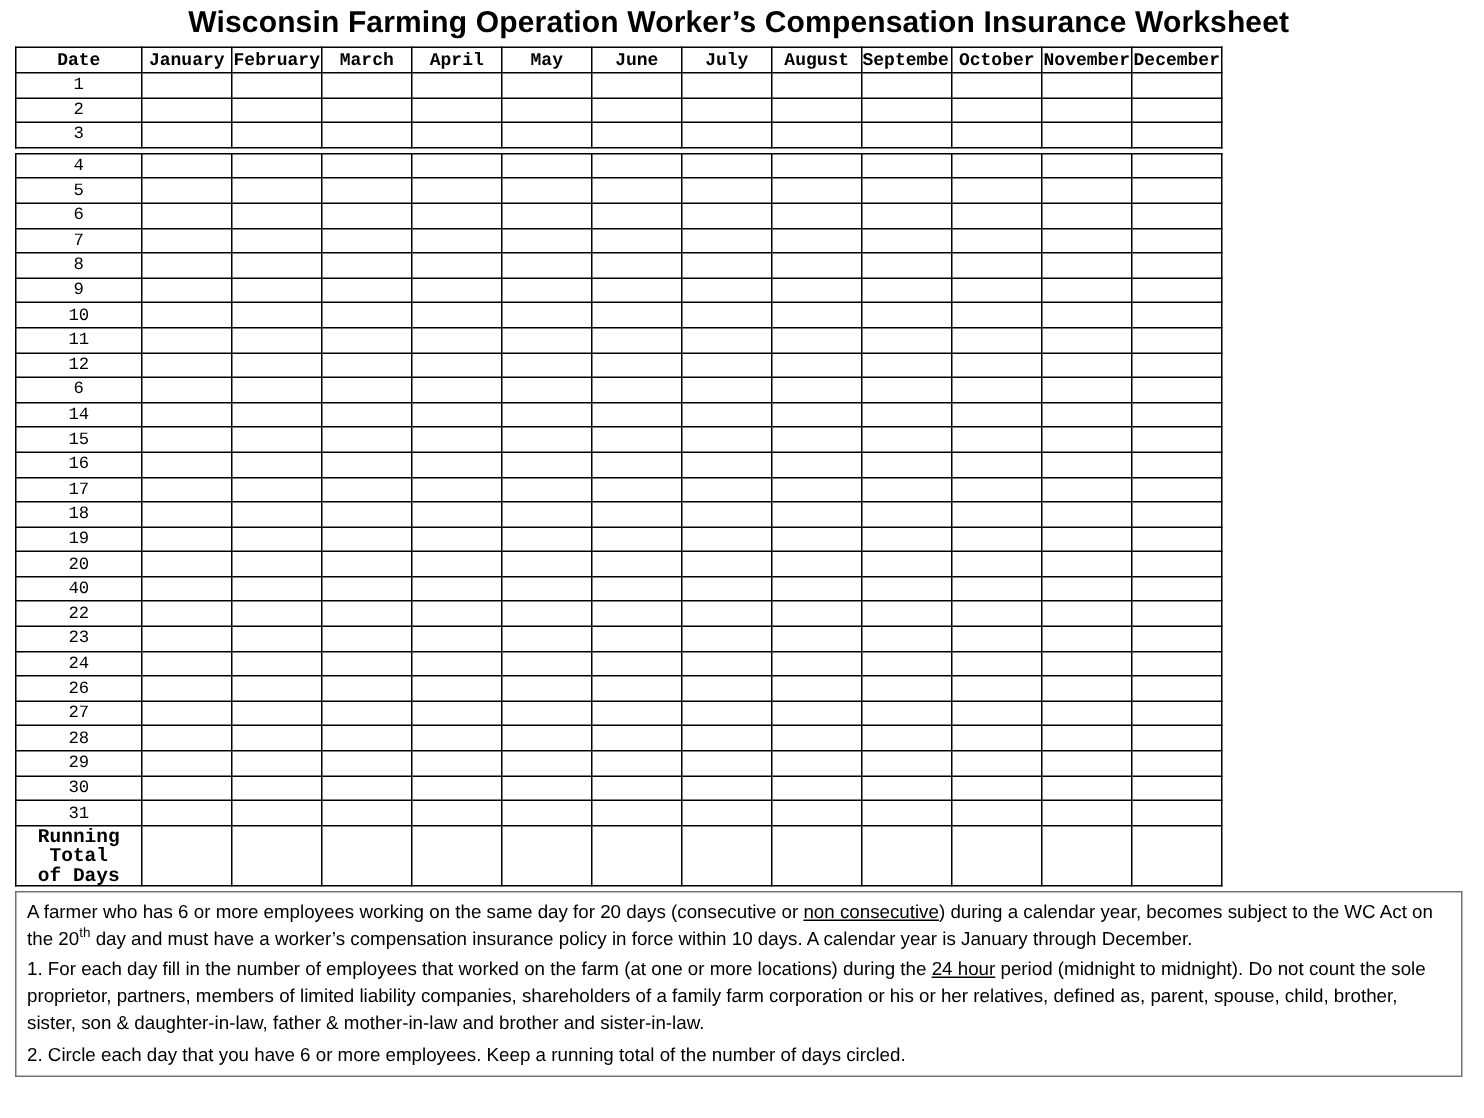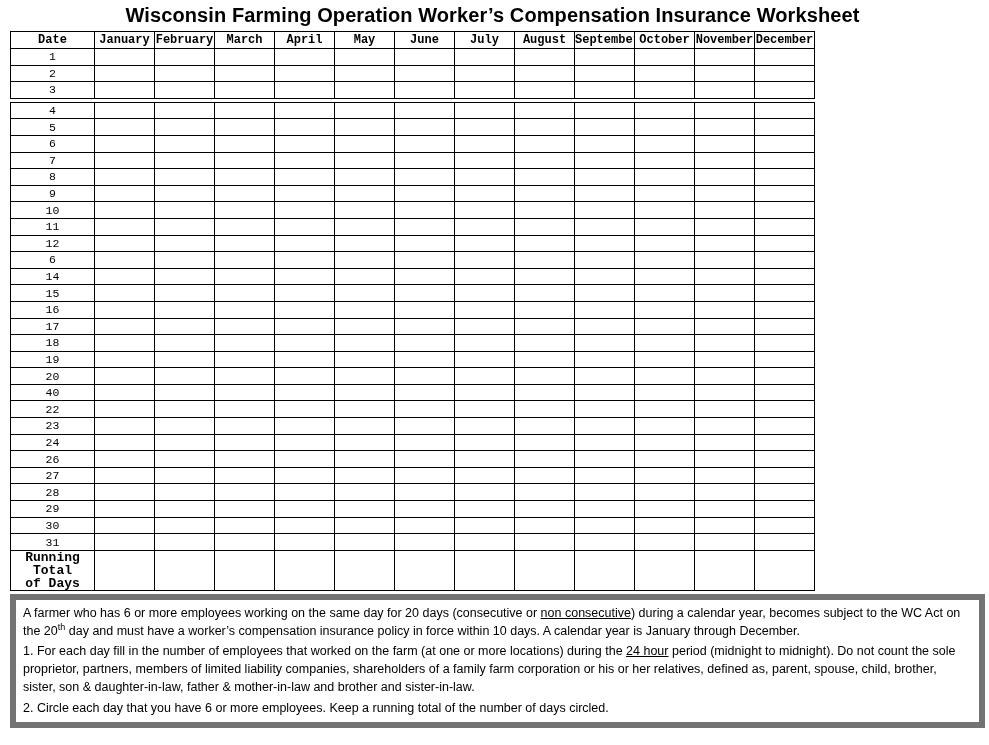--- a/index.html
+++ b/index.html
@@ -30,21 +30,21 @@
   td.daynum{
     font-size:11.5px;text-align:center;
   }
   .day-row td{height:15.6px;}
   .page-gap{height:3px;}
   .running-row td{height:28px;}
   .running-label{
     font-weight:bold;font-size:13px;line-height:13px;text-align:center;
   }
   .notes{
-    border:6px solid #737373;width:949px;
+    border:1px solid #737373;width:949px;
     margin-top:3px;padding:4px 7px 3px 7px;
   }
   .notes p{
     margin:0 0 2.5px 0;font-size:12.5px;line-height:18px;
   }
   .u{text-decoration:underline;}
   sup{font-size:9px;line-height:0;}
 </style>
 </head>
 <body>

